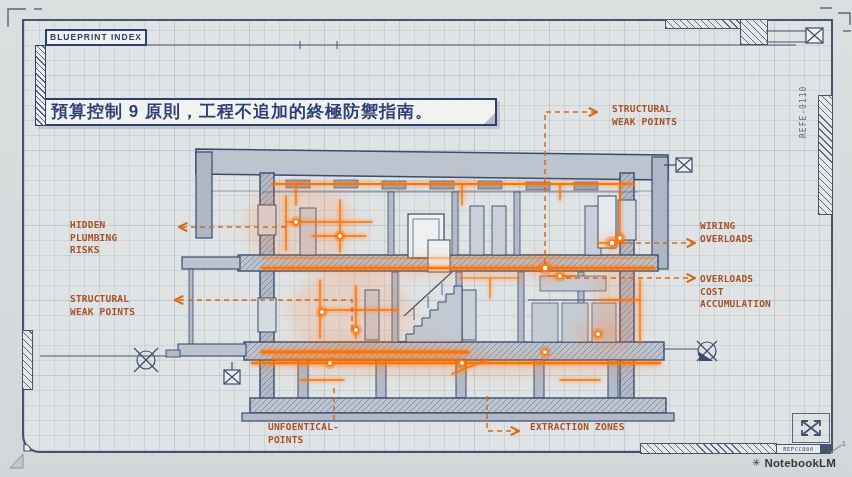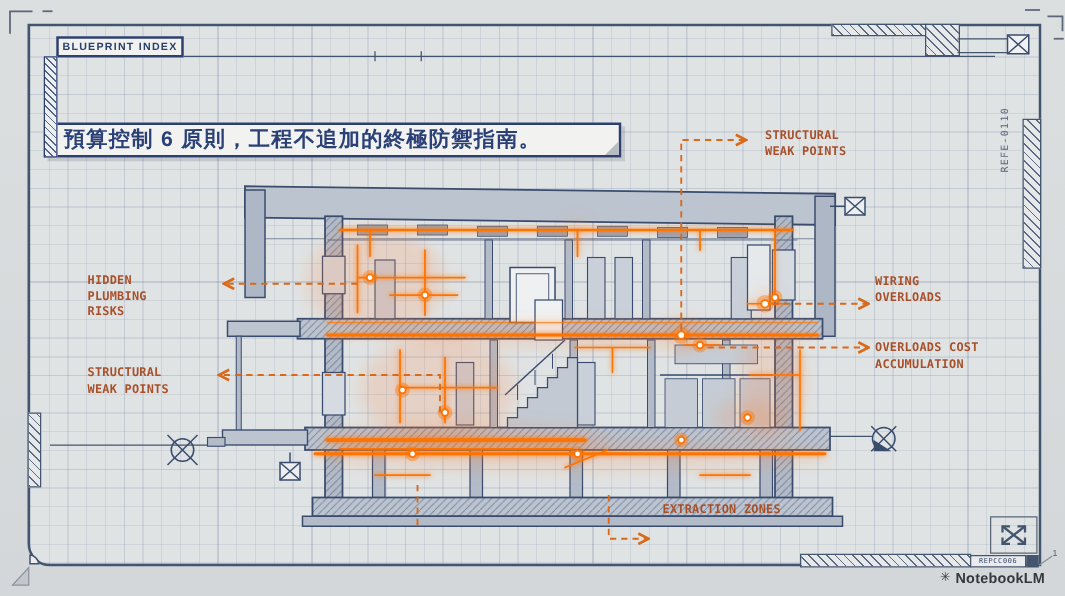--- a/index.html
+++ b/index.html
@@ -1,19 +1,19 @@
 <!DOCTYPE html>
 <html><head>
 <meta charset="utf-8">
 <style>
   html,body{margin:0;padding:0;}
   body{width:852px;height:477px;overflow:hidden;
        font-family:"Liberation Sans",sans-serif;
        background:linear-gradient(180deg,#dcdfe0,#d4d7d9);}
-  .stage{position:relative;width:852px;height:477px;}
+  .stage{position:relative;width:728px;height:477px;}
   
   .grid{position:absolute;left:22px;top:19px;width:807px;height:430px;
     border:2px solid #43546f;border-bottom-left-radius:18px;
     background-color:#e0e3e4;
     background-image:
       repeating-linear-gradient(0deg, rgba(110,130,160,.16) 0 1px, transparent 1px 15px),
       repeating-linear-gradient(90deg, rgba(110,130,160,.16) 0 1px, transparent 1px 15px),
       repeating-linear-gradient(0deg, rgba(90,110,150,.10) 0 1px, transparent 1px 75px),
       repeating-linear-gradient(90deg, rgba(90,110,150,.10) 0 1px, transparent 1px 75px);}
   .hatch{position:absolute;border:1px solid #44556f;
@@ -47,21 +47,21 @@
   .ann{position:absolute;font-family:"DejaVu Sans Mono",monospace;
     font-size:9.5px;font-weight:bold;color:#a8502a;line-height:12.5px;
     white-space:pre-line;letter-spacing:0.2px;}
   .ann.r{}
   .ann-st{left:612px;top:103px;}
   .ann-hp{left:70px;width:97px;top:219px;}
   .ann-sl{left:70px;width:97px;top:293px;}
   .ann-wo{left:700px;top:220px;}
   .ann-uc{left:700px;top:273px;}
   .ann-uf{left:268px;top:421px;}
-  .ann-ez{left:530px;top:402px;text-align:center;}
+  .ann-ez{left:530px;top:421px;text-align:center;}
   
   .refcode{position:absolute;left:799px;top:58px;height:80px;
     writing-mode:vertical-rl;transform:rotate(180deg);
     font-family:"DejaVu Sans Mono",monospace;font-size:8px;color:#5a667e;letter-spacing:1px;}
   .plate{position:absolute;left:776px;top:444px;width:45px;height:10px;
     background:#e9ebec;border:1px solid #44556f;box-sizing:border-box;
     font-family:"DejaVu Sans Mono",monospace;font-size:5.5px;color:#34466b;
     text-align:center;line-height:8px;letter-spacing:.5px;}
   .plate-block{position:absolute;left:821px;top:444px;width:10px;height:10px;background:#44556f;}
   .expand-box{position:absolute;left:792px;top:413px;width:38px;height:30px;
@@ -311,36 +311,38 @@
         <rect x="806" y="28" width="17" height="15" fill="#f0f1f2"></rect>
         <path d="M806,28 L823,43 M823,28 L806,43"></path>
       </g>
     </g>
   </svg>
 
   <div class="tb-tab">
     <span>BLUEPRINT INDEX</span>
   </div>
   <div class="tb-sub">
-    <span>預算控制 6 原則，工程不追加的終極防禦指南。</span>
+    <span>預算控制 9 原則，工程不追加的終極防禦指南。</span>
     <span class="tb-fold"></span>
   </div>
   <div class="tb-hatch"></div>
 
   <div class="ann ann-st">STRUCTURAL
 WEAK POINTS</div>
   <div class="ann r ann-hp">HIDDEN
 PLUMBING
 RISKS</div>
   <div class="ann r ann-sl">STRUCTURAL
 WEAK POINTS</div>
   <div class="ann ann-wo">WIRING
 OVERLOADS</div>
   <div class="ann ann-uc">OVERLOADS COST
 ACCUMULATION</div>
+  <div class="ann ann-uf">UNFOENTICAL-
+POINTS</div>
   <div class="ann ann-ez">EXTRACTION ZONES</div>
 
   <div class="refcode">REFE-0110</div>
   <div class="plate">REPCC006</div>
   <div class="plate-block"></div>
   <div class="expand-box">
     <svg width="36" height="28" viewBox="0 0 36 28">
       <g stroke="#43546f" stroke-width="1.8" fill="none">
         <path d="M9,21 L27,7"></path>
           <path d="M9,7 L27,21"></path>

